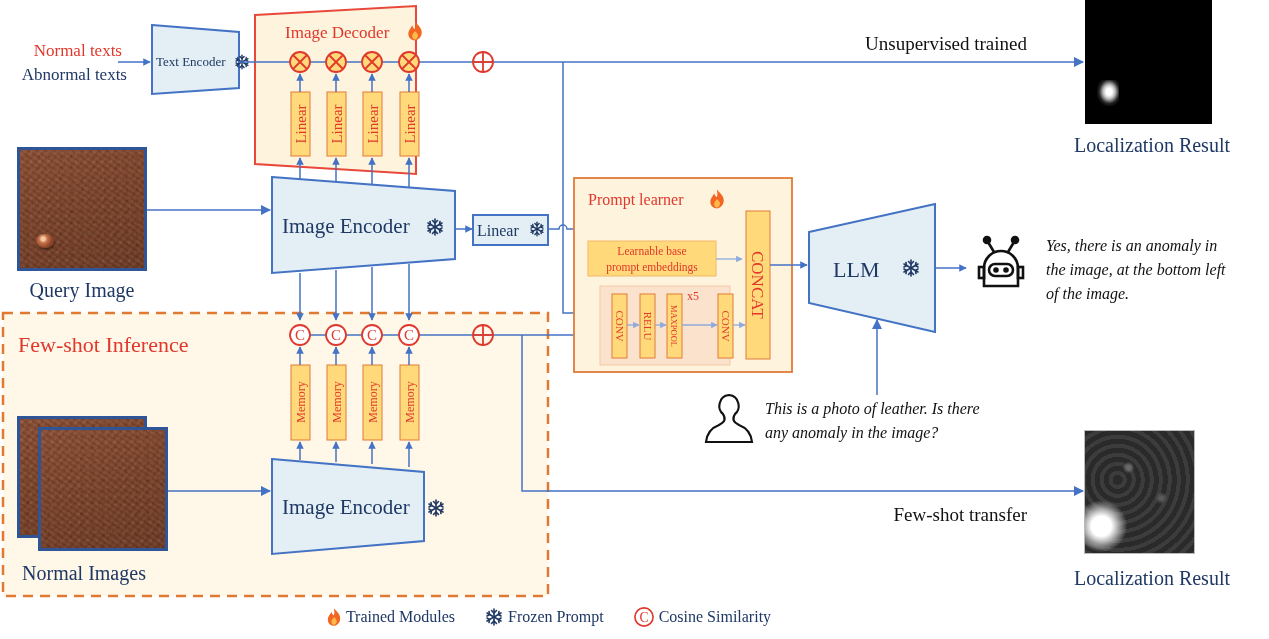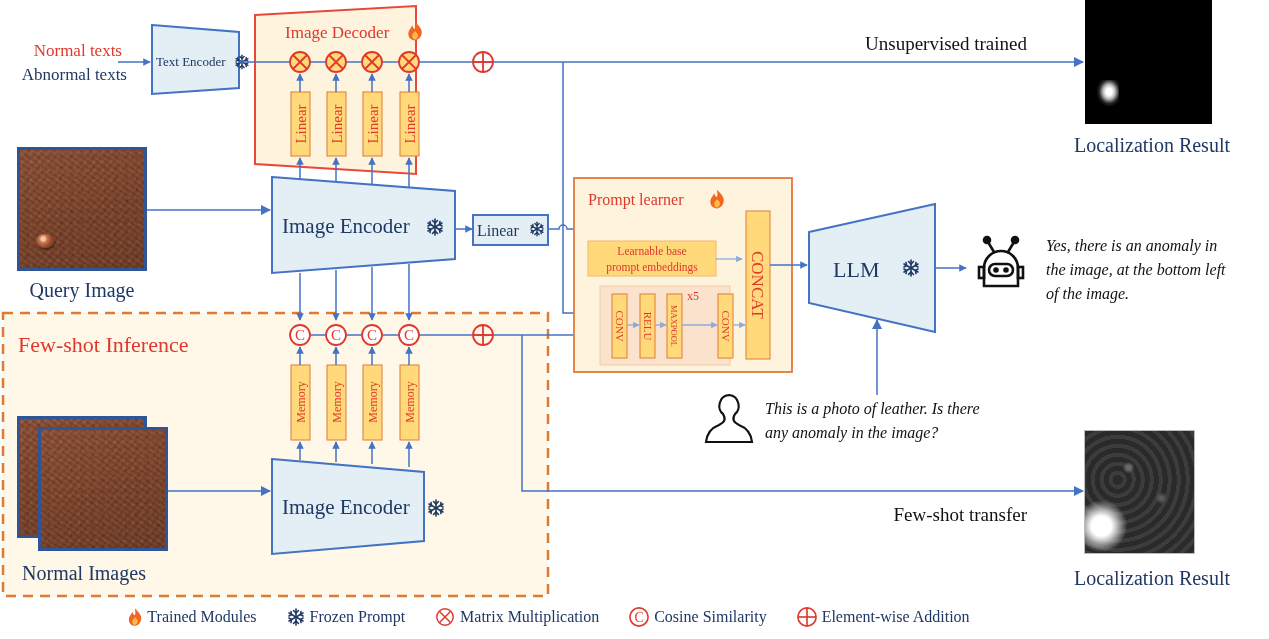--- a/index.html
+++ b/index.html
@@ -277,31 +277,17 @@
     <span>Trained Modules</span>
   </div>
   <div class="legend-item">
     <svg width="18" height="18" viewBox="-9 -9 18 18">
         <use href="#snow"></use>
       </svg>
     <span>Frozen Prompt</span>
   </div>
   <div class="legend-item">
     <svg width="20" height="20" viewBox="-11 -11 22 22">
-      <circle r="9" fill="none" stroke="#e0382c" stroke-width="1.6"></circle>
-      <line x1="-6" y1="-6" x2="6" y2="6" stroke="#e0382c" stroke-width="1.6"></line>
-      <line x1="-6" y1="6" x2="6" y2="-6" stroke="#e0382c" stroke-width="1.6"></line>
-    </svg>
-    <span>Matrix Multiplication</span>
-  </div>
-  <div class="legend-item">
-    <svg width="20" height="20" viewBox="-11 -11 22 22">
         <use href="#cos"></use>
       </svg>
     <span>Cosine Similarity</span>
   </div>
-  <div class="legend-item">
-    <svg width="20" height="20" viewBox="-11 -11 22 22">
-        <use href="#plus"></use>
-      </svg>
-    <span>Element-wise Addition</span>
-  </div>
 </div>
 
 </body></html>

